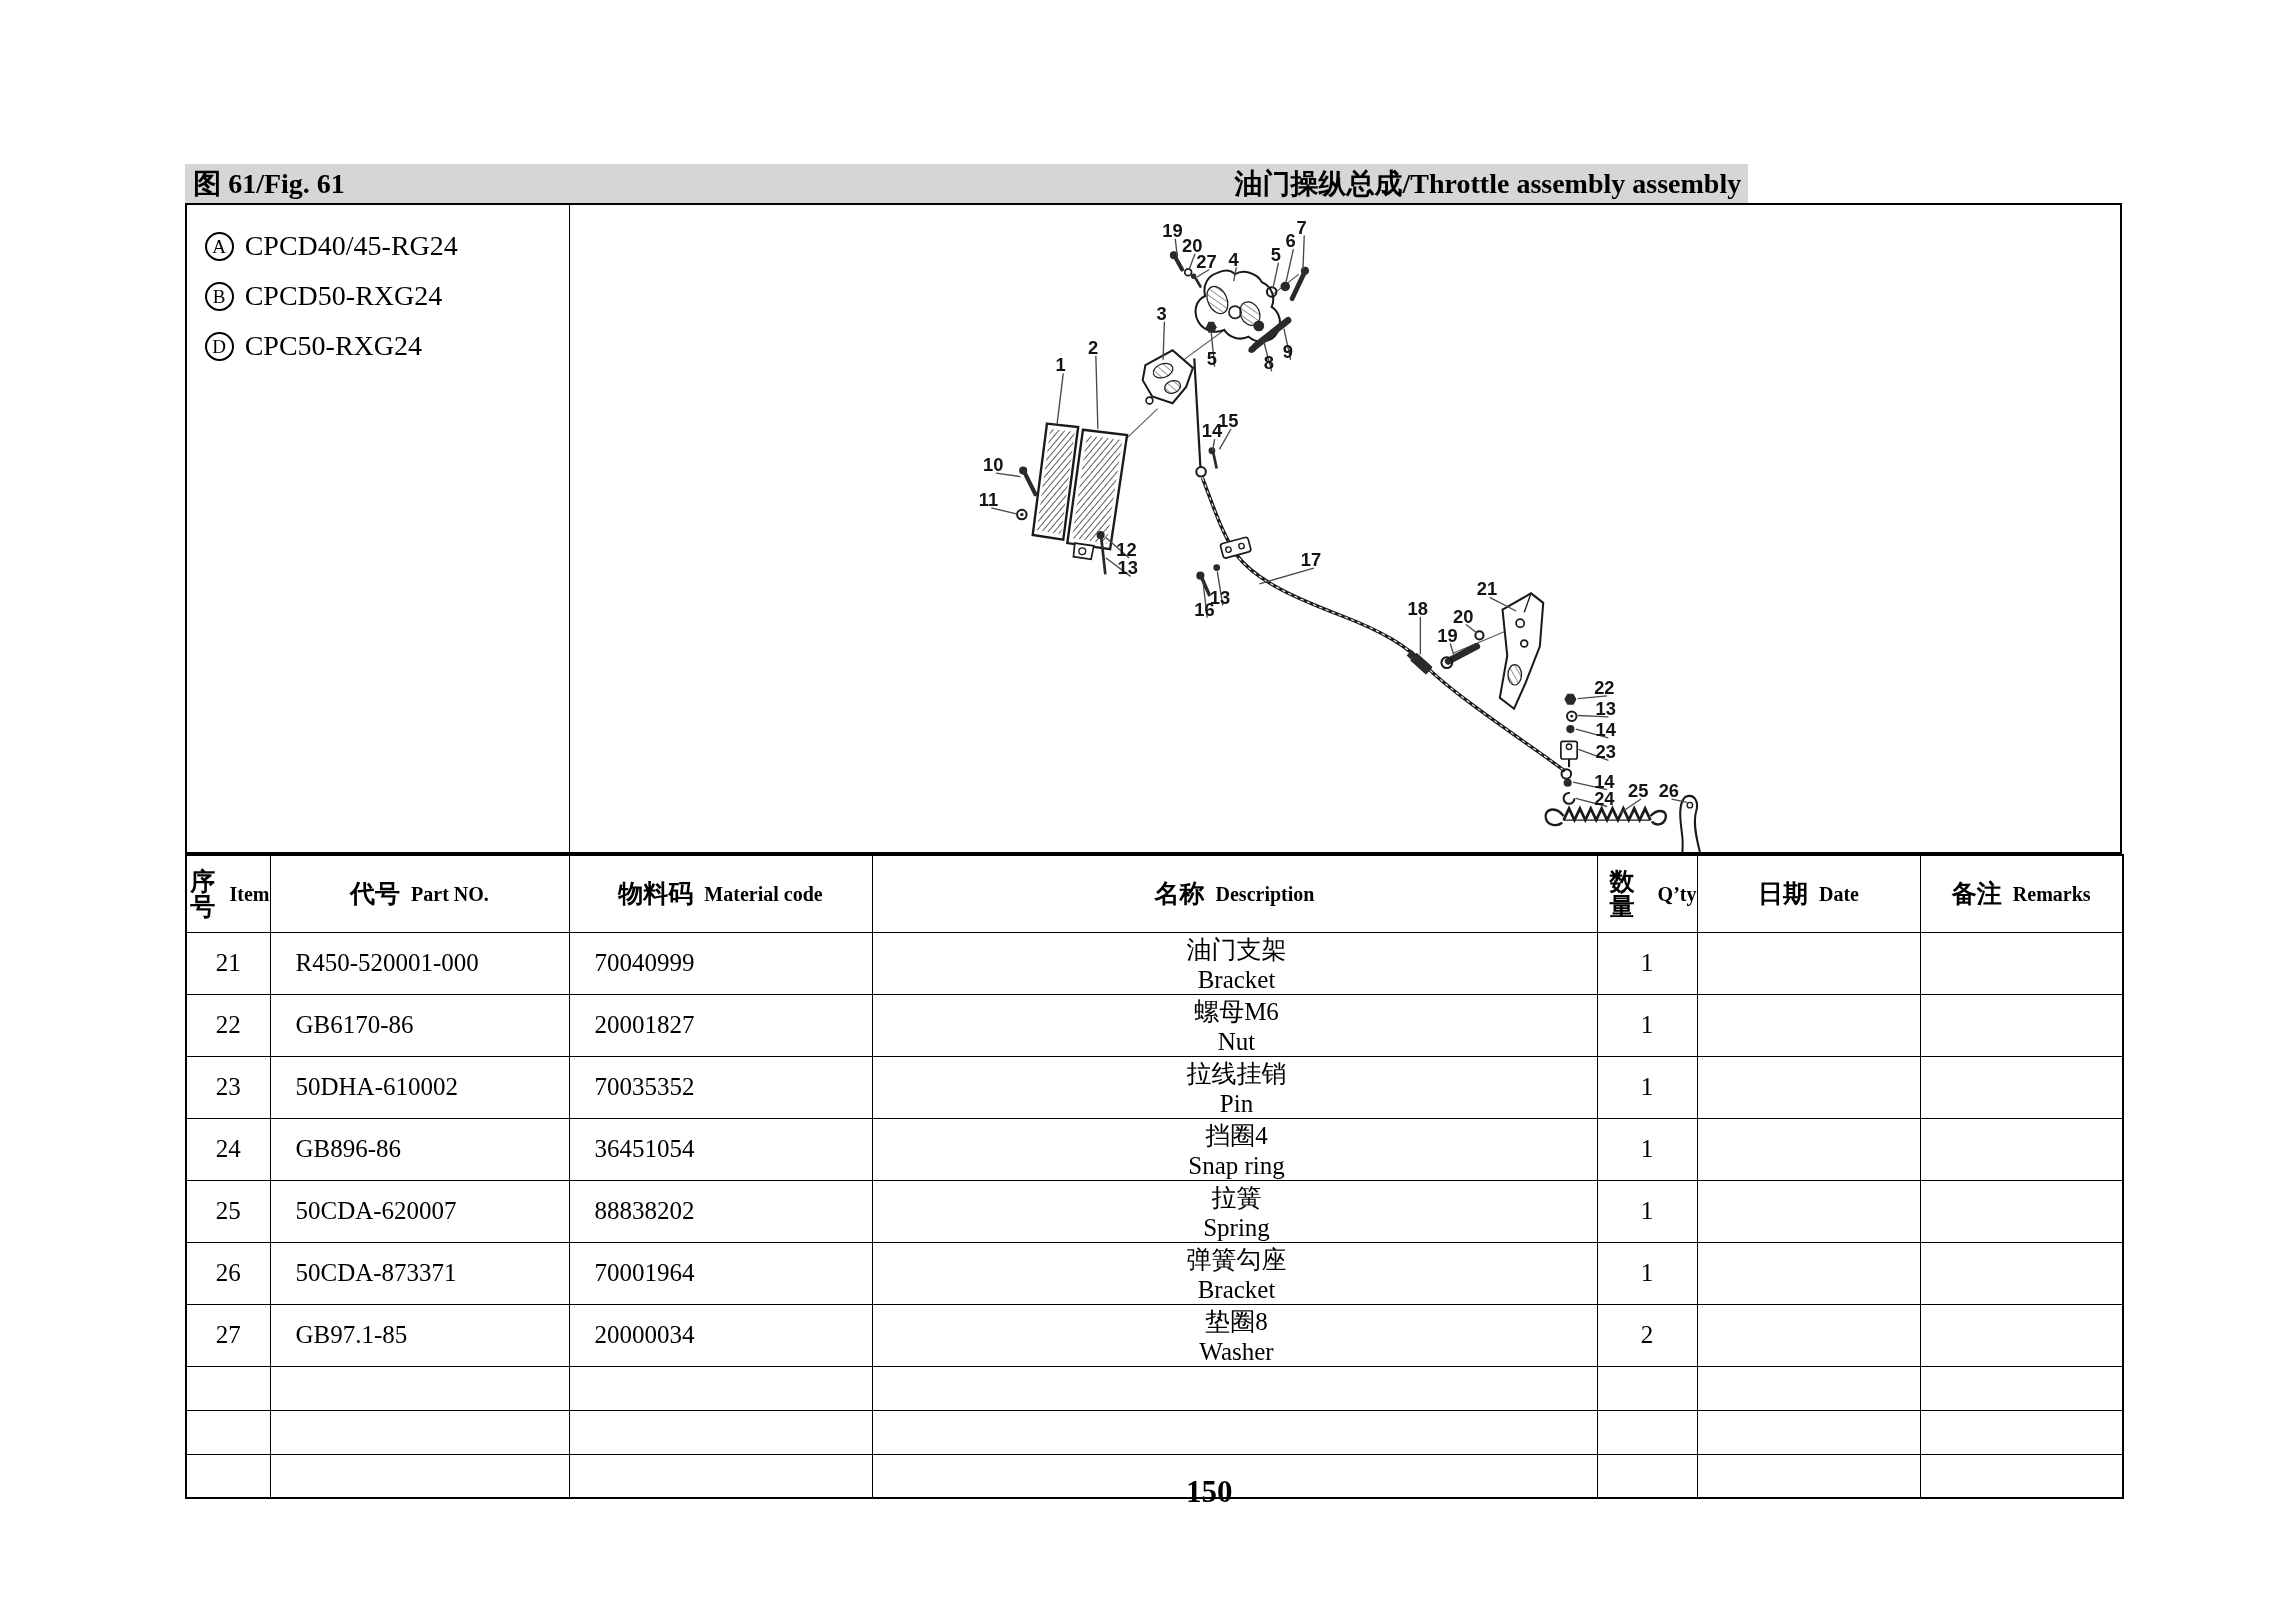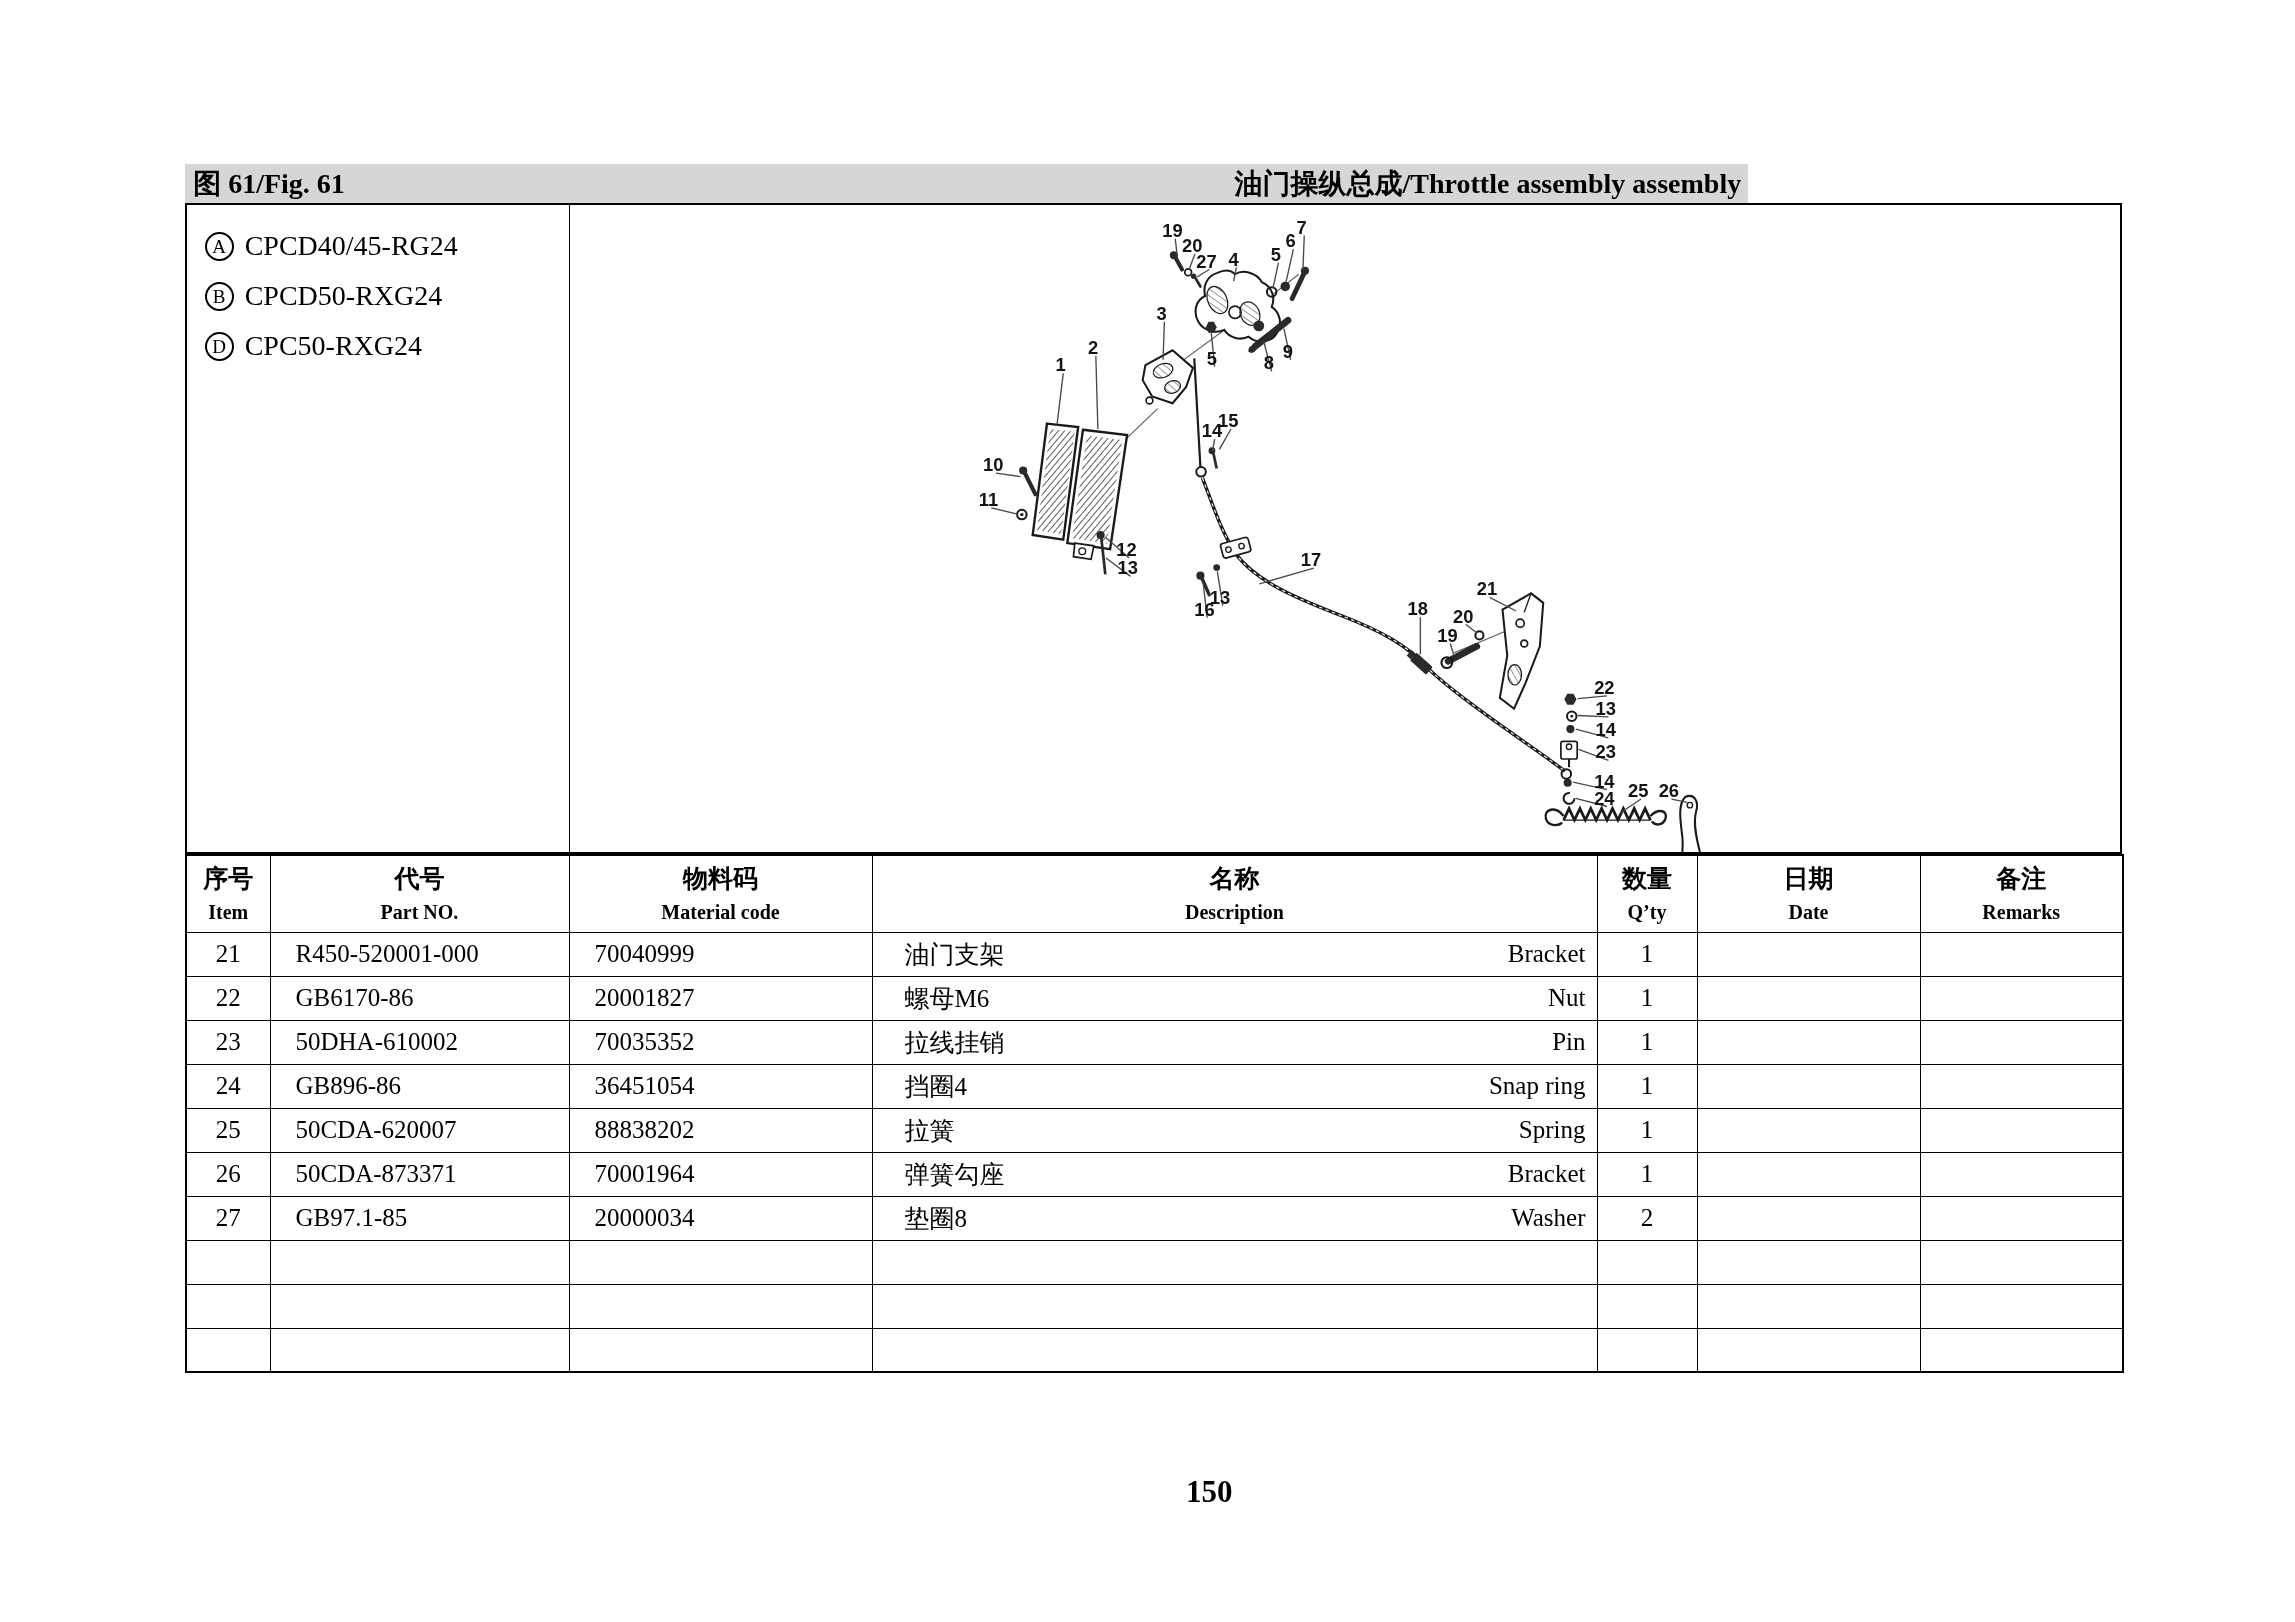--- a/index.html
+++ b/index.html
@@ -36,26 +36,26 @@
     position:absolute;left:185px;top:854px;width:1937px;
     border-collapse:collapse;table-layout:fixed;background:#fff;
     border:2px solid #000;font-size:25px;
   }
   .parts-table td,.parts-table th{
     border:1.4px solid #000;padding:0;vertical-align:middle;overflow:hidden;
     font-weight:normal;
   }
   .parts-table thead tr{height:77px;}
   .parts-table tbody tr{height:44px;}
-  .hcell{display:flex;flex-direction:column;justify-content:center;align-items:center;gap:11px;}
+  .hcell{display:flex;flex-direction:row;justify-content:center;align-items:center;gap:11px;}
   .hcn{font-weight:bold;font-size:25px;line-height:1;}
   .hen{font-weight:bold;font-size:20px;line-height:1;}
   td.c{text-align:center;}
   td.l{padding-left:25px;}
-  .desc-wrap{display:flex;justify-content:space-between;align-items:center;padding:0 11px 0 32px;}
+  .desc-wrap{display:flex;justify-content:space-between;align-items:center;padding:0 11px 0 15px;flex-direction:column;}
   .page-number{
     position:absolute;left:1186px;top:1474px;width:177px;text-align:left;
     font-weight:bold;font-size:31px;
   }
 </style>
 </head>
 <body>
 
 <div class="header-bar">
   <span>图 61/Fig. 61</span>

